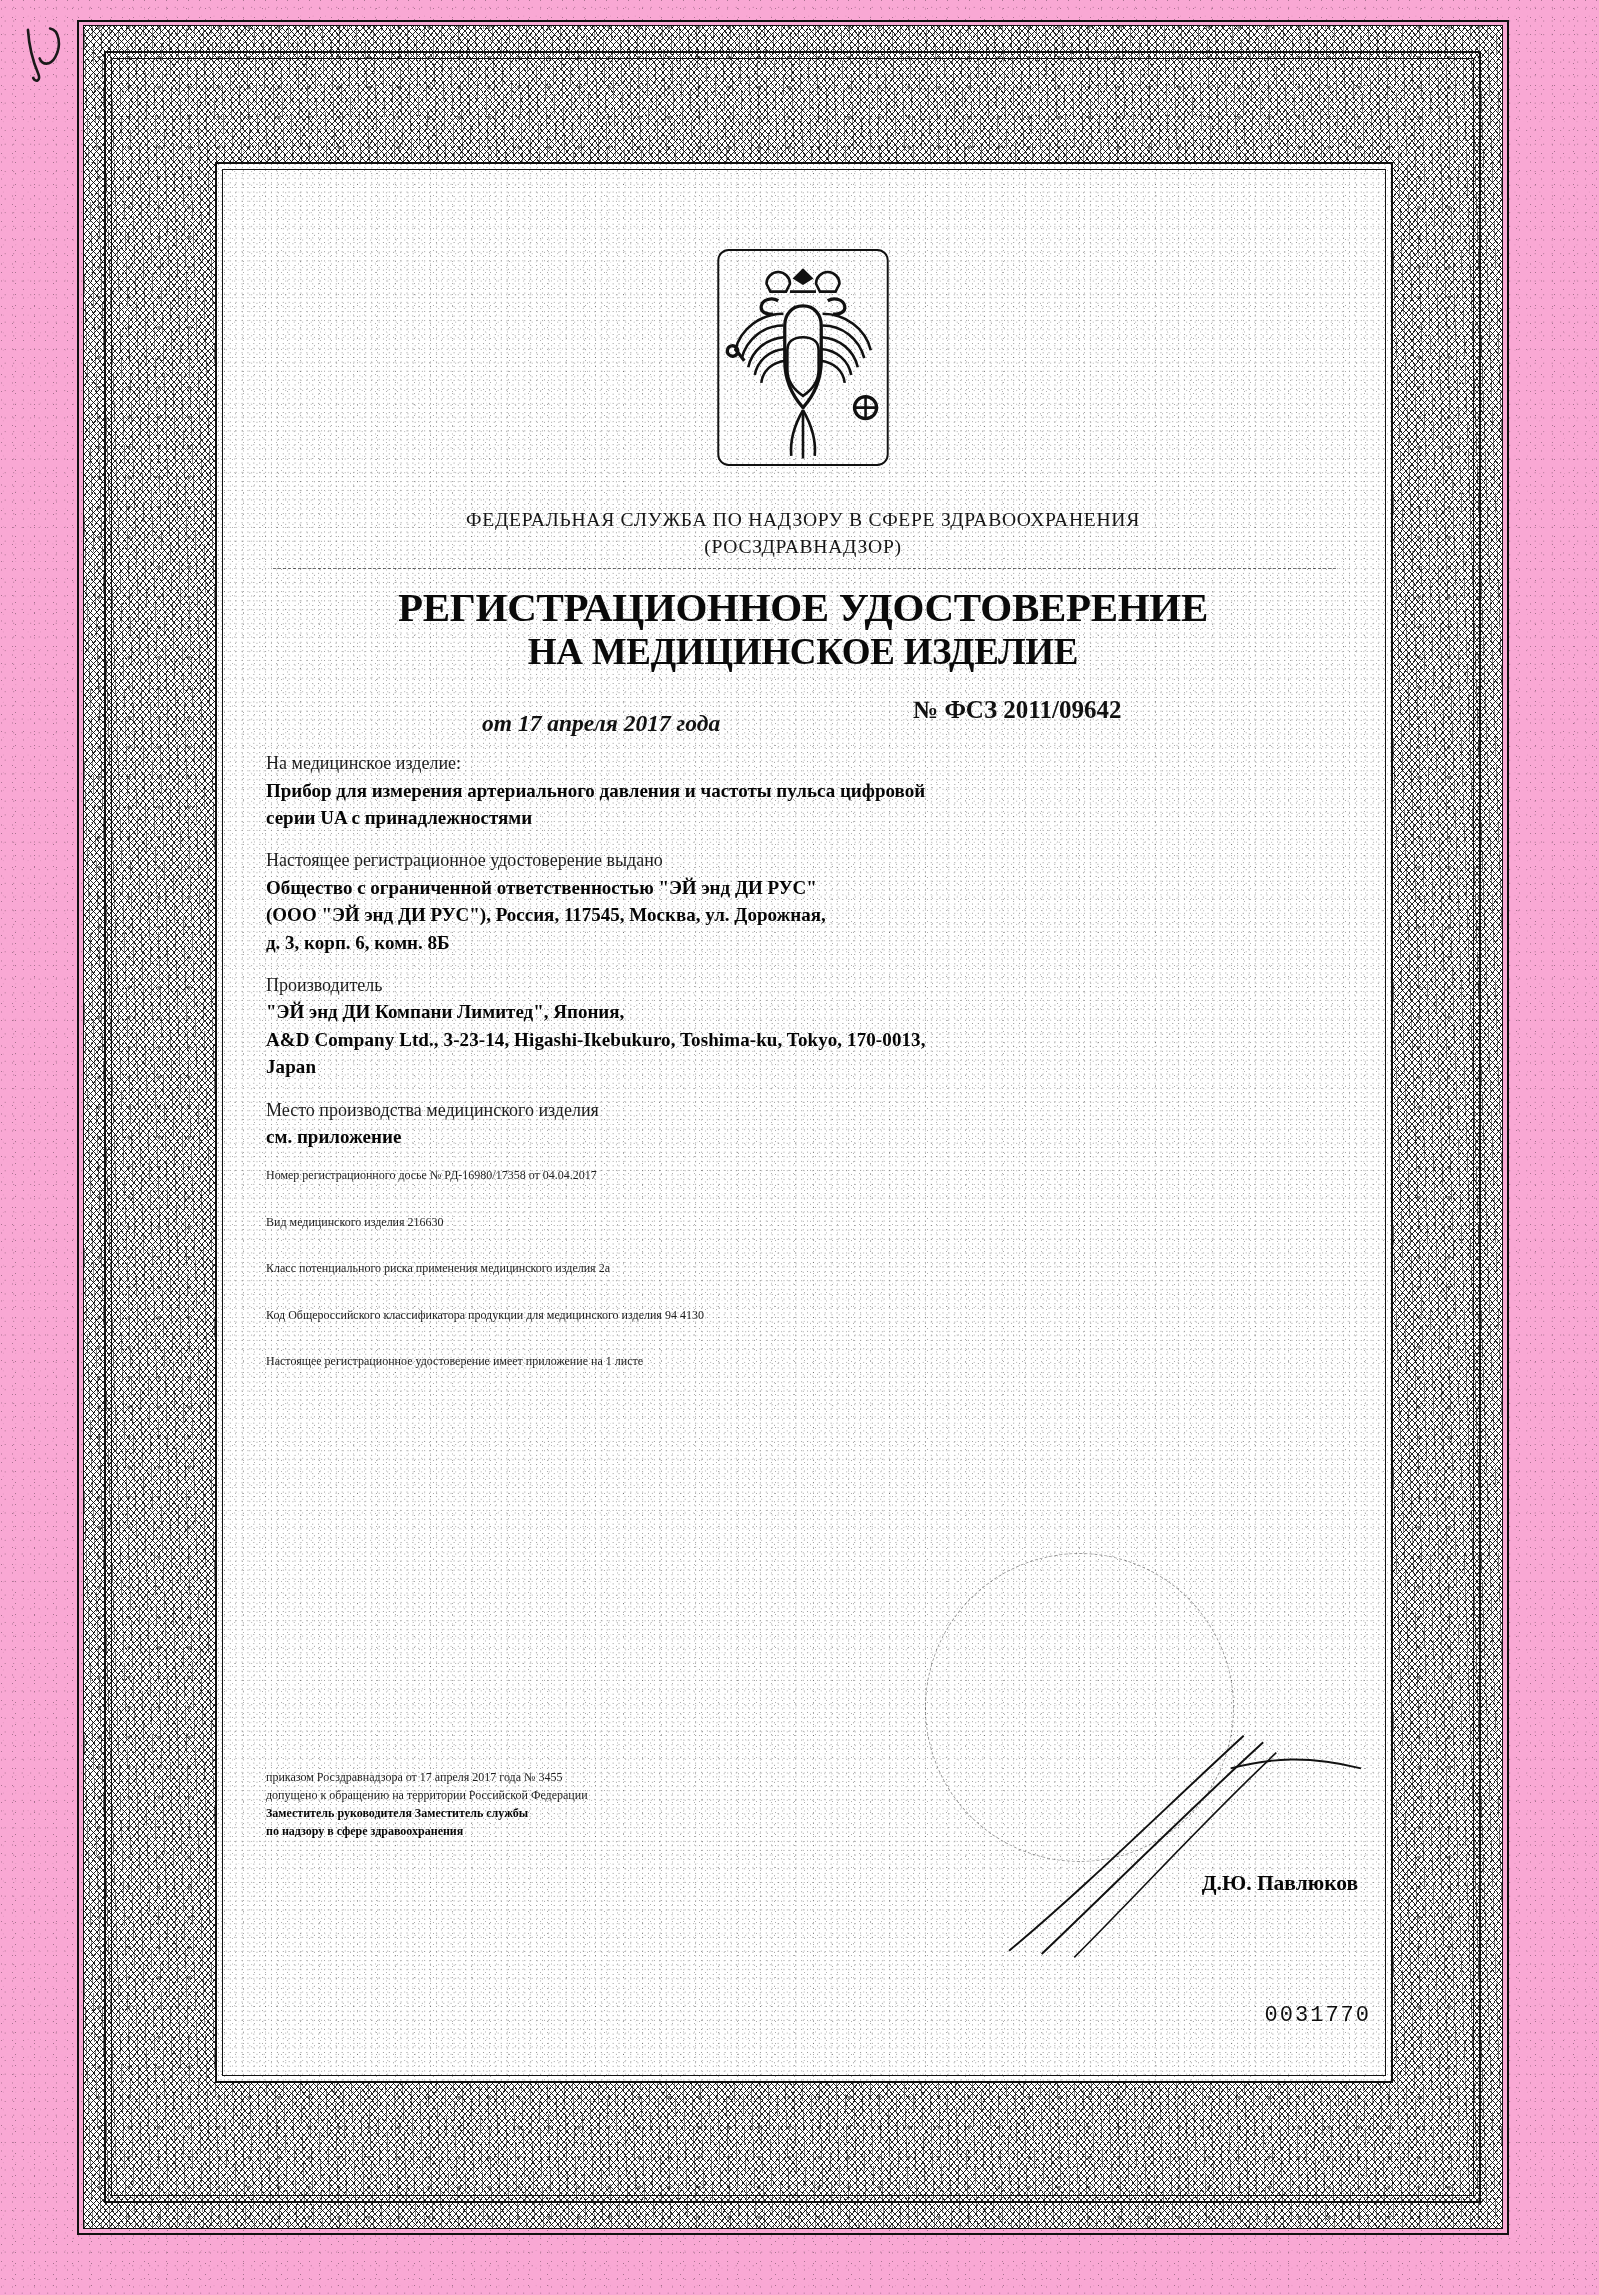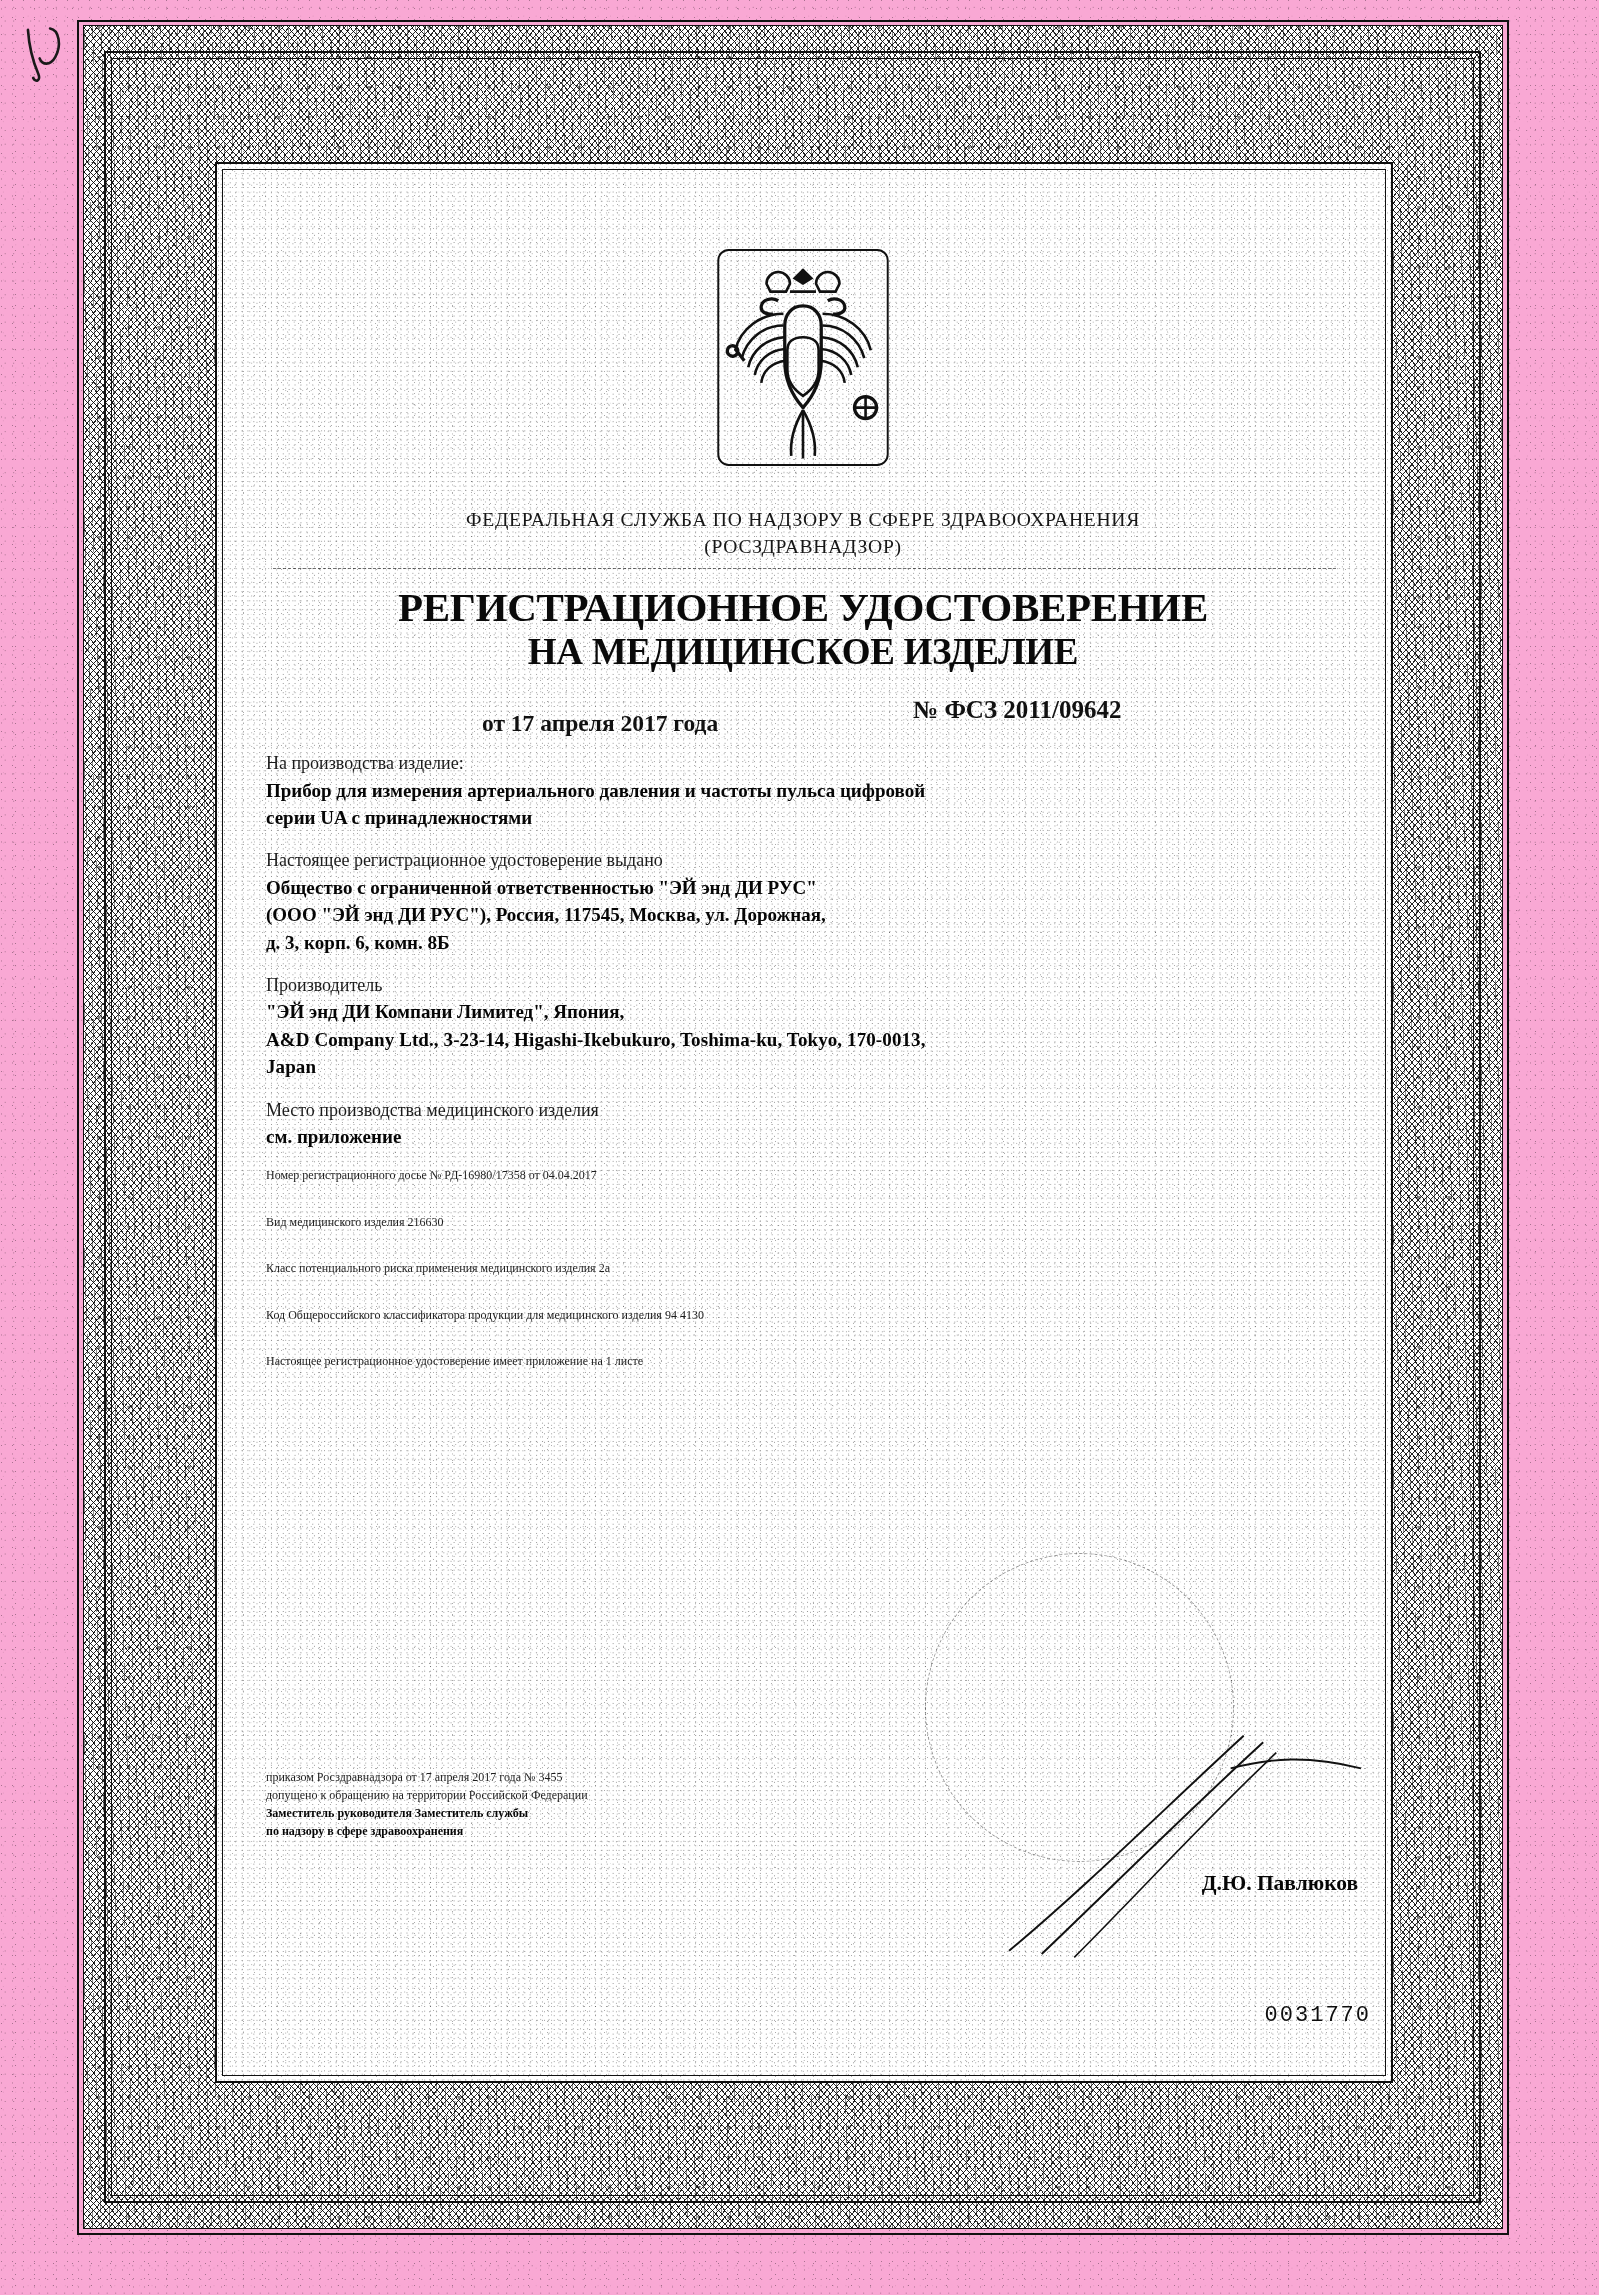--- a/index.html
+++ b/index.html
@@ -172,20 +172,21 @@
     width: 100%;
     font-size: 23.5px;
     font-weight: bold;
     color: #111;
   }
   .issue-date {
     position: absolute;
     left: 247px;
     top: 0;
     white-space: nowrap;
+    font-style: italic;
   }
   .issue-number {
     position: absolute;
     left: 678px;
     top: -14.3px;
     white-space: nowrap;
     font-size: 25px;
   }
 
   .body {
@@ -347,21 +348,21 @@
       <span class="issue-date">от 17 апреля 2017 года</span>
       <span class="issue-number">
         <span>№</span>
         <span>ФСЗ 2011/09642</span>
       </span>
     </div>
 
     <div class="body">
 
       <div class="blk">
-        <div class="lbl">На производства изделие:</div>
+        <div class="lbl">На медицинское изделие:</div>
         <div class="val">Прибор для измерения артериального давления и частоты пульса цифровой</div>
         <div class="val">серии UA с принадлежностями</div>
       </div>
 
       <div class="blk">
         <div class="lbl">Настоящее регистрационное удостоверение выдано</div>
         <div class="val">Общество с ограниченной ответственностью "ЭЙ энд ДИ РУС"</div>
         <div class="val">(ООО "ЭЙ энд ДИ РУС"), Россия, 117545, Москва, ул. Дорожная,</div>
         <div class="val">д. 3, корп. 6, комн. 8Б</div>
       </div>

